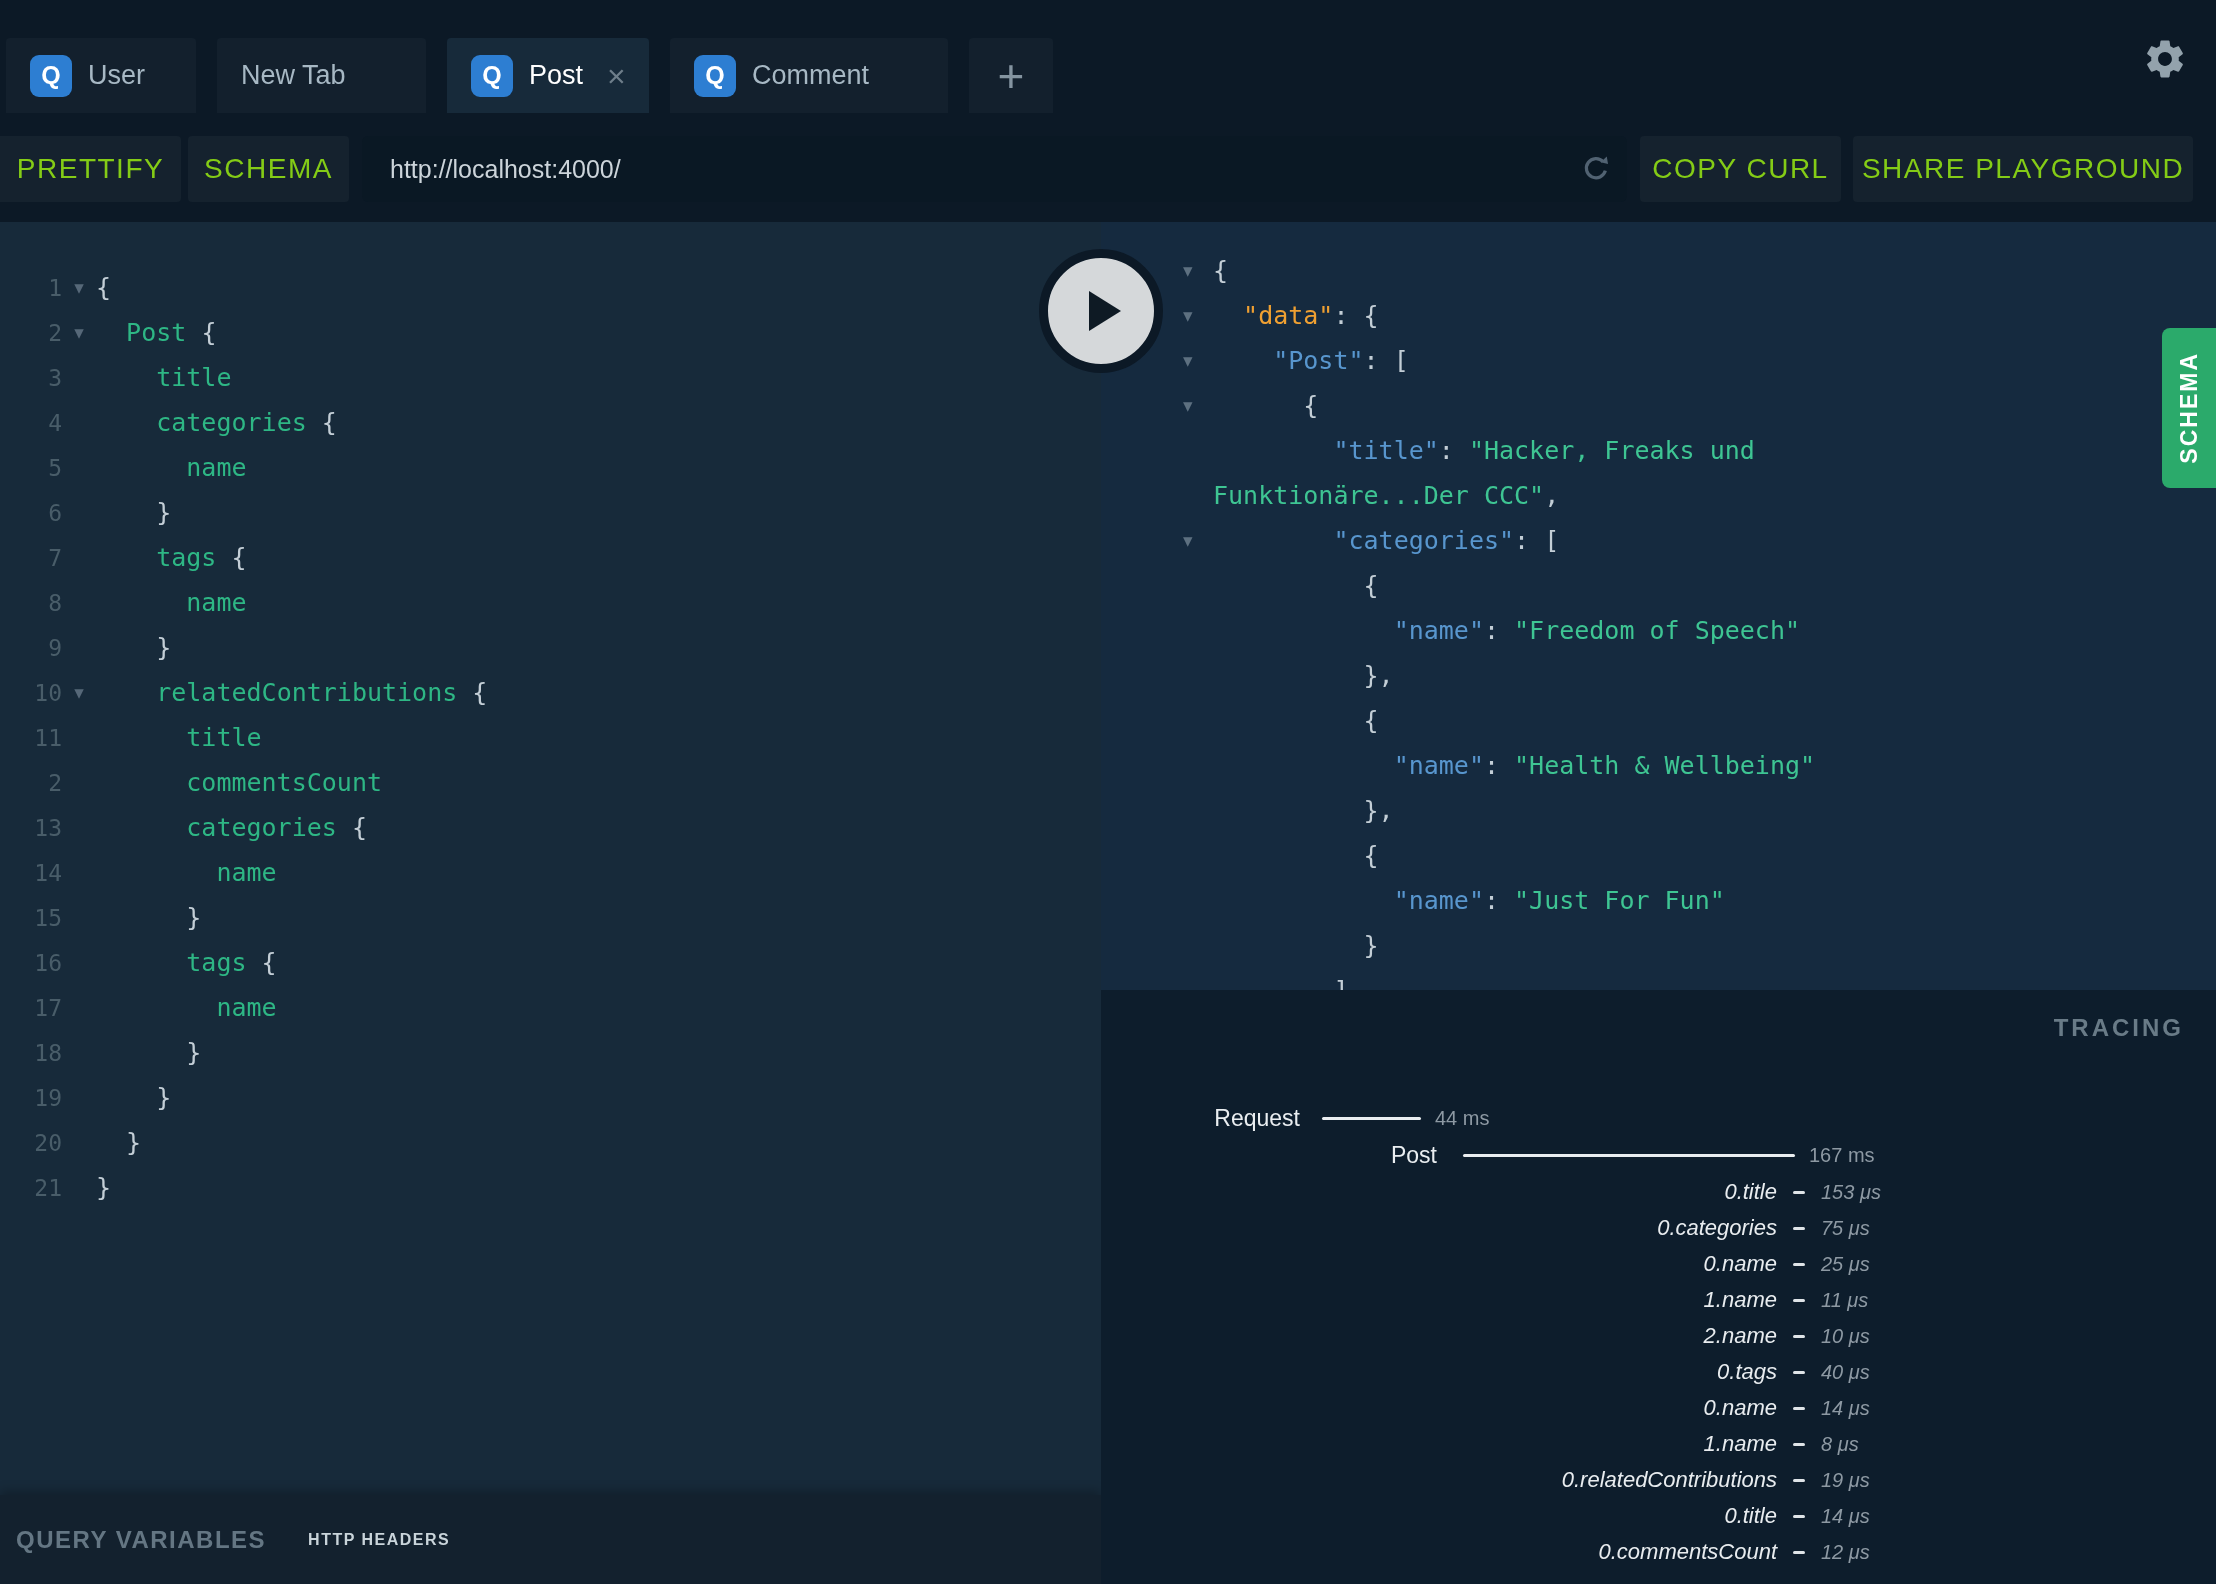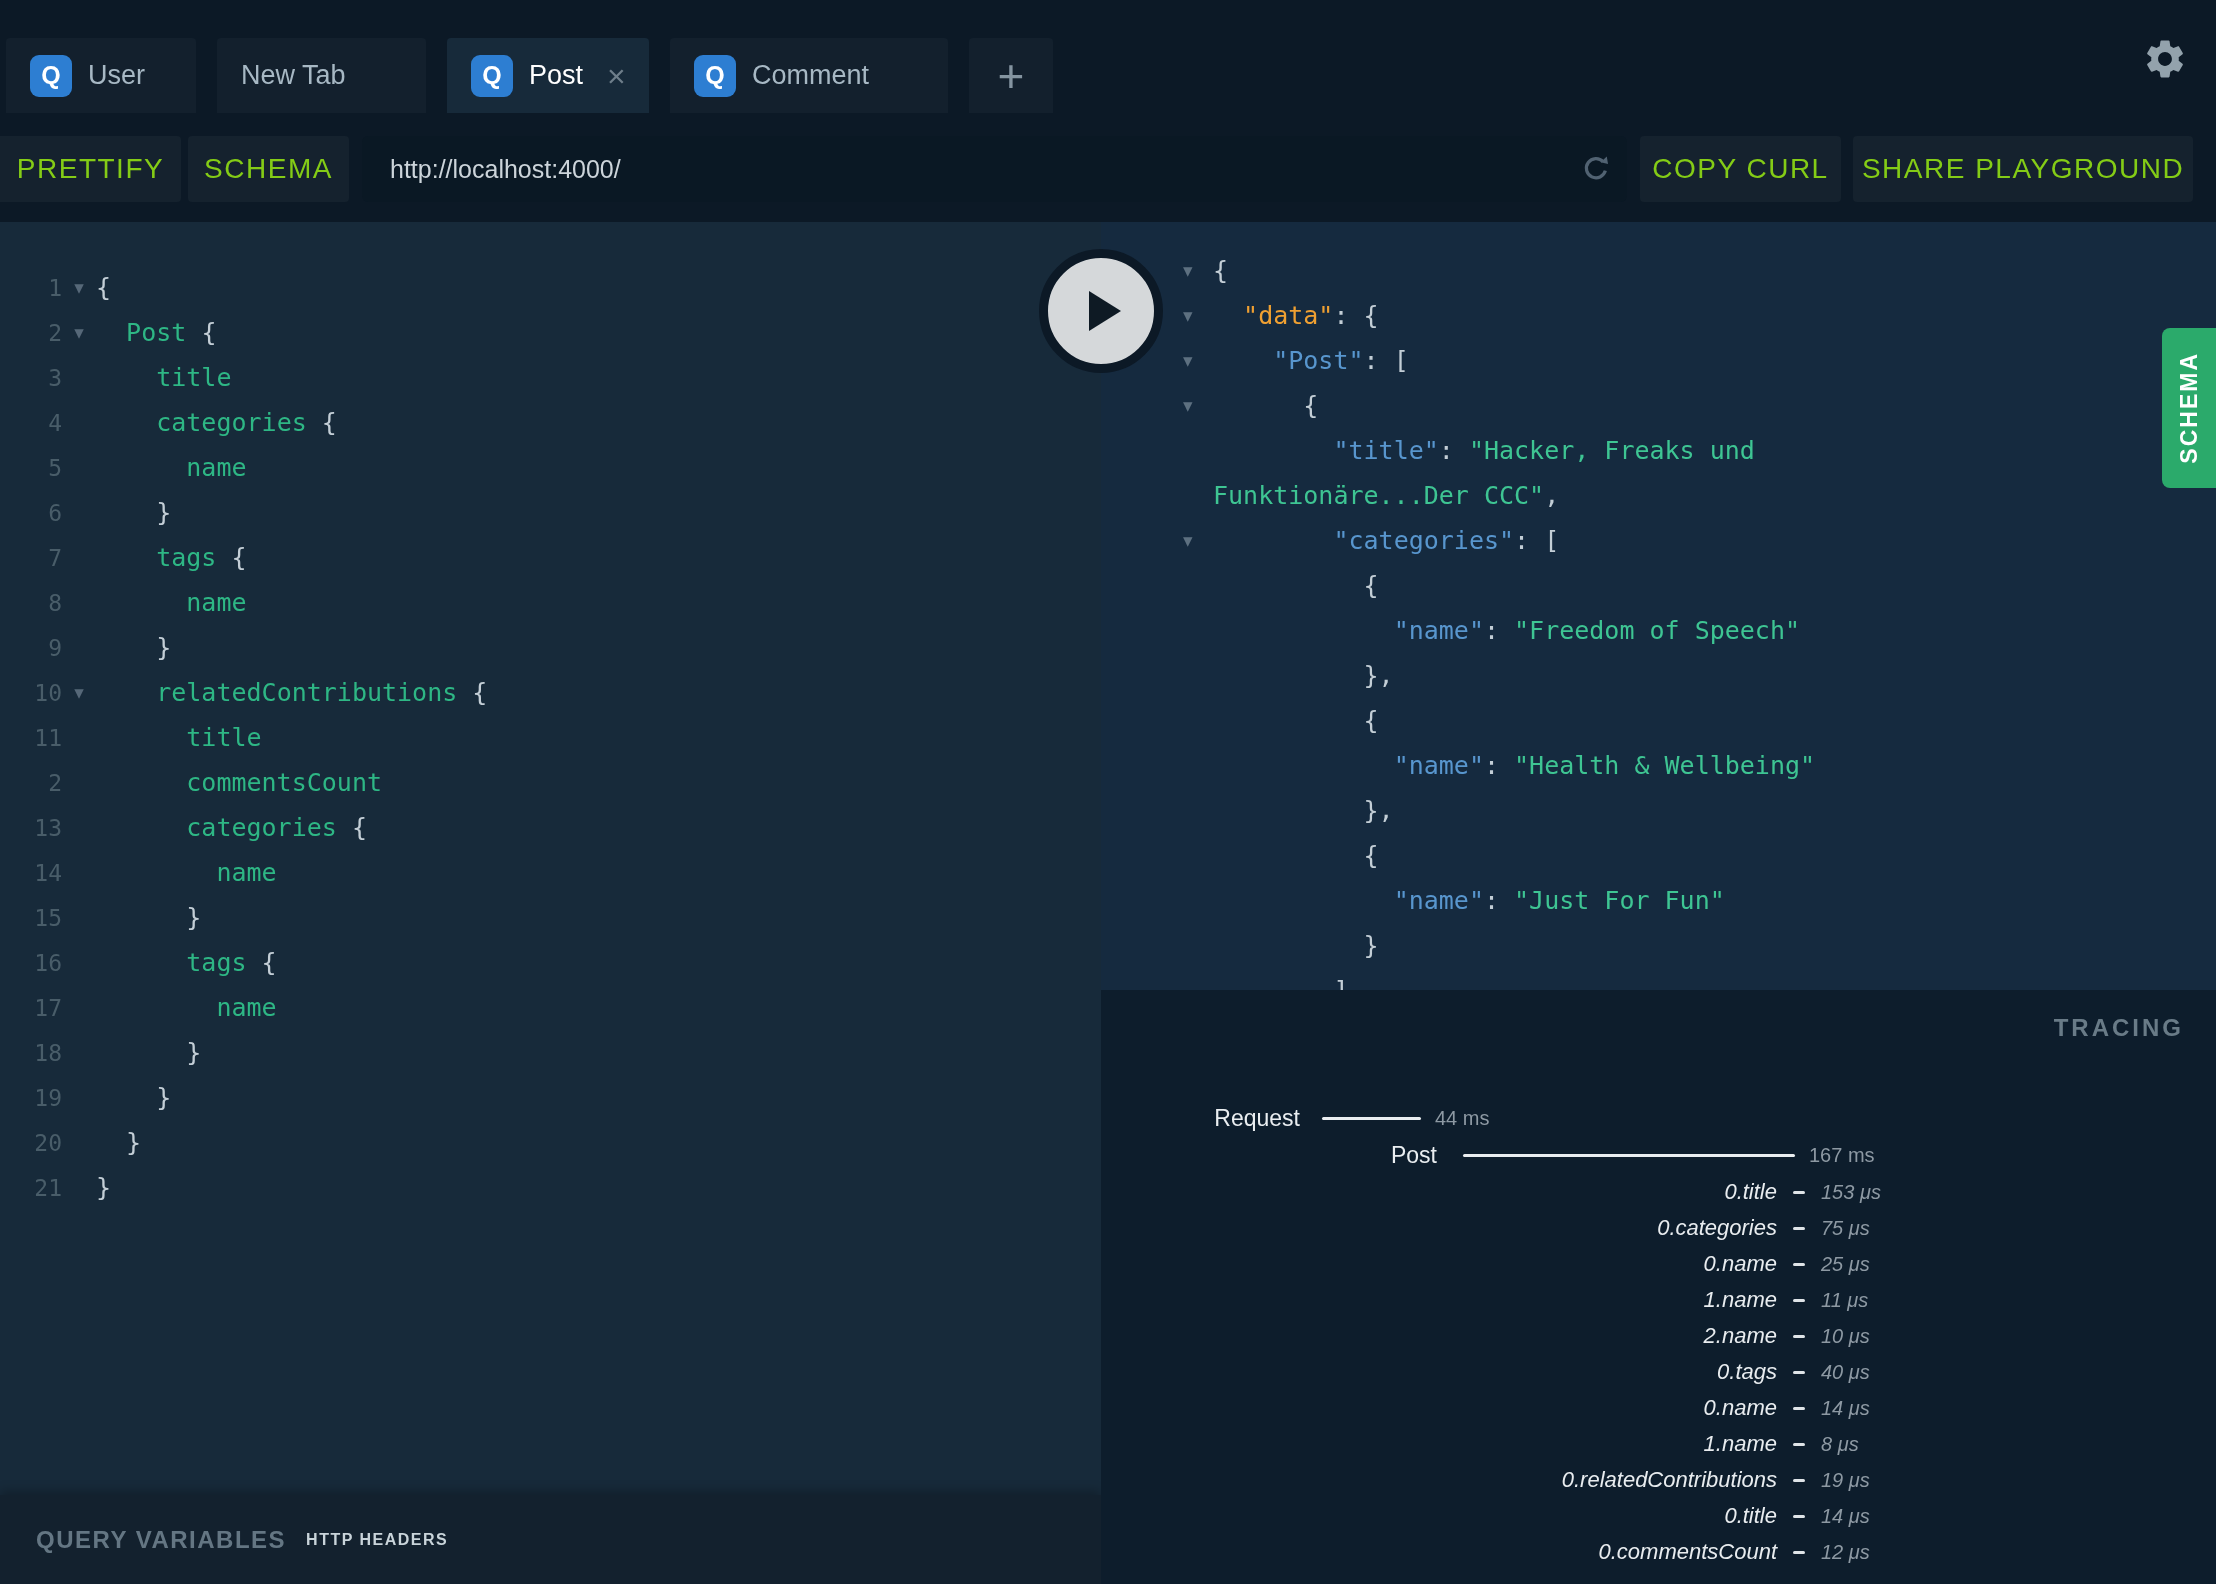--- a/index.html
+++ b/index.html
@@ -44,21 +44,21 @@
             background:#172a3a; overflow:hidden; }
   .elines { padding-top:43px; }
   .eline { display:flex; height:45px; align-items:center; }
   .num { width:62px; text-align:right; color:#495d69; font-size:23px;
          font-family:"DejaVu Sans Mono", monospace; flex:0 0 auto; }
   .efold { width:34px; text-align:center; color:#566878; font-size:19px; flex:0 0 auto; }
   .ecode { font-family:"DejaVu Sans Mono", monospace; font-size:25px; white-space:pre; }
   .tk-p { color:#c3ced6; }
   .tk-f { color:#2eb785; }
   .bottombar { position:absolute; left:0; bottom:0; width:1101px; height:89px; background:#13212e;
-               display:flex; align-items:center; gap:20px; padding-left:36px;
+               display:flex; align-items:center; gap:42px; padding-left:16px;
                box-shadow:0 -4px 10px rgba(0,0,0,0.25); }
   .qv { color:#647683; font-weight:bold; font-size:24px; letter-spacing:1.5px; }
   .hh { color:#c9d4da; font-weight:bold; font-size:16px; letter-spacing:1.5px; }
 
   
   .response { position:absolute; left:1101px; top:222px; width:1115px; height:768px;
               background:#152a3f; overflow:hidden; }
   .rlines { position:absolute; left:112px; top:26px; width:690px; }
   .rline { position:relative; white-space:pre-wrap; font-family:"DejaVu Sans Mono", monospace;
            font-size:25px; line-height:45px; word-break:break-word; }

